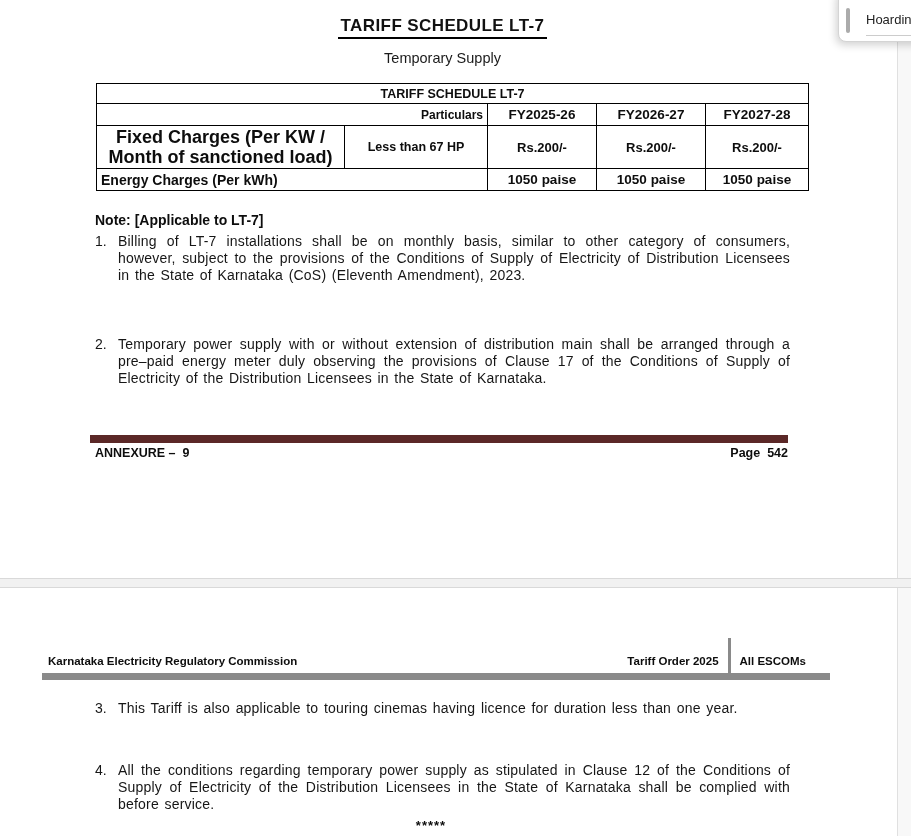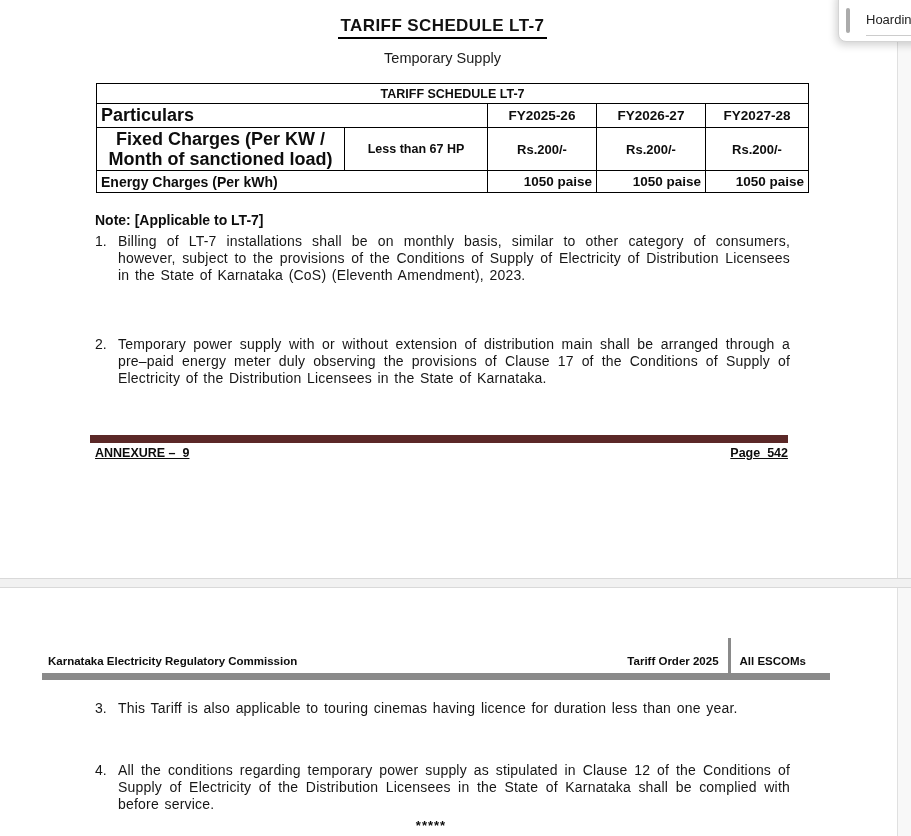--- a/index.html
+++ b/index.html
@@ -4,21 +4,21 @@
 <style>
   * { margin: 0; padding: 0; box-sizing: border-box; }
   html, body { width: 911px; height: 836px; overflow: hidden; }
   body {
     position: relative;
     background: #ffffff;
     font-family: "Liberation Sans", "DejaVu Sans", sans-serif;
     color: #111;
   }
   .abs { position: absolute; }
-  .pre { white-space: pre; text-decoration: underline; }
+  .pre { white-space: pre; }
 
   
   .right-strip { left: 898px; top: 0; width: 13px; height: 836px; background: #f8f8f8; z-index: 0; }
   .page-edge-line { left: 897px; top: 0; width: 1px; height: 836px; background: #e0e0e0; z-index: 1; }
 
   
   .page-break-band {
     left: 0; top: 578px; width: 911px; height: 10px;
     background: #f1f1f1;
     border-top: 1px solid #d9d9d9;
@@ -64,26 +64,26 @@
     width: 712px;
   }
   table.tariff td {
     border: 1.6px solid #000;
     font-weight: bold; color: #0d0d0d;
     vertical-align: middle;
     padding: 1px 4px;
   }
   td.t-title { text-align: center; font-size: 12.5px; height: 20px; }
   td.t-colhead { text-align: center; font-size: 13.5px; height: 22px; }
-  td.t-particulars { text-align: left; font-size: 18px; }
+  td.t-particulars { text-align: right; font-size: 12px; }
   td.t-rowlabel { text-align: center; font-size: 18px; padding-left: 6px; height: 43px; line-height: 20px; }
   td.t-sub { text-align: center; font-size: 12.5px; }
   td.t-val { text-align: center; font-size: 13px; }
   td.t-energy { text-align: left; font-size: 14px; padding-left: 6px; height: 22px; }
-  td.t-paise { text-align: right; font-size: 13.5px; }
+  td.t-paise { text-align: center; font-size: 13.5px; }
 
   .note-heading { left: 95px; top: 212px; font-size: 14px; font-weight: bold; color: #0d0d0d; }
 
   .note-item { width: 695px; display: flex; }
   .note-num { width: 23px; flex: 0 0 23px; font-size: 14px; color: #161616; }
   .note-text {
     flex: 1; font-size: 14px; color: #161616;
     text-align: justify; line-height: 17px;
     letter-spacing: 0.2px; word-spacing: 1.5px;
   }

